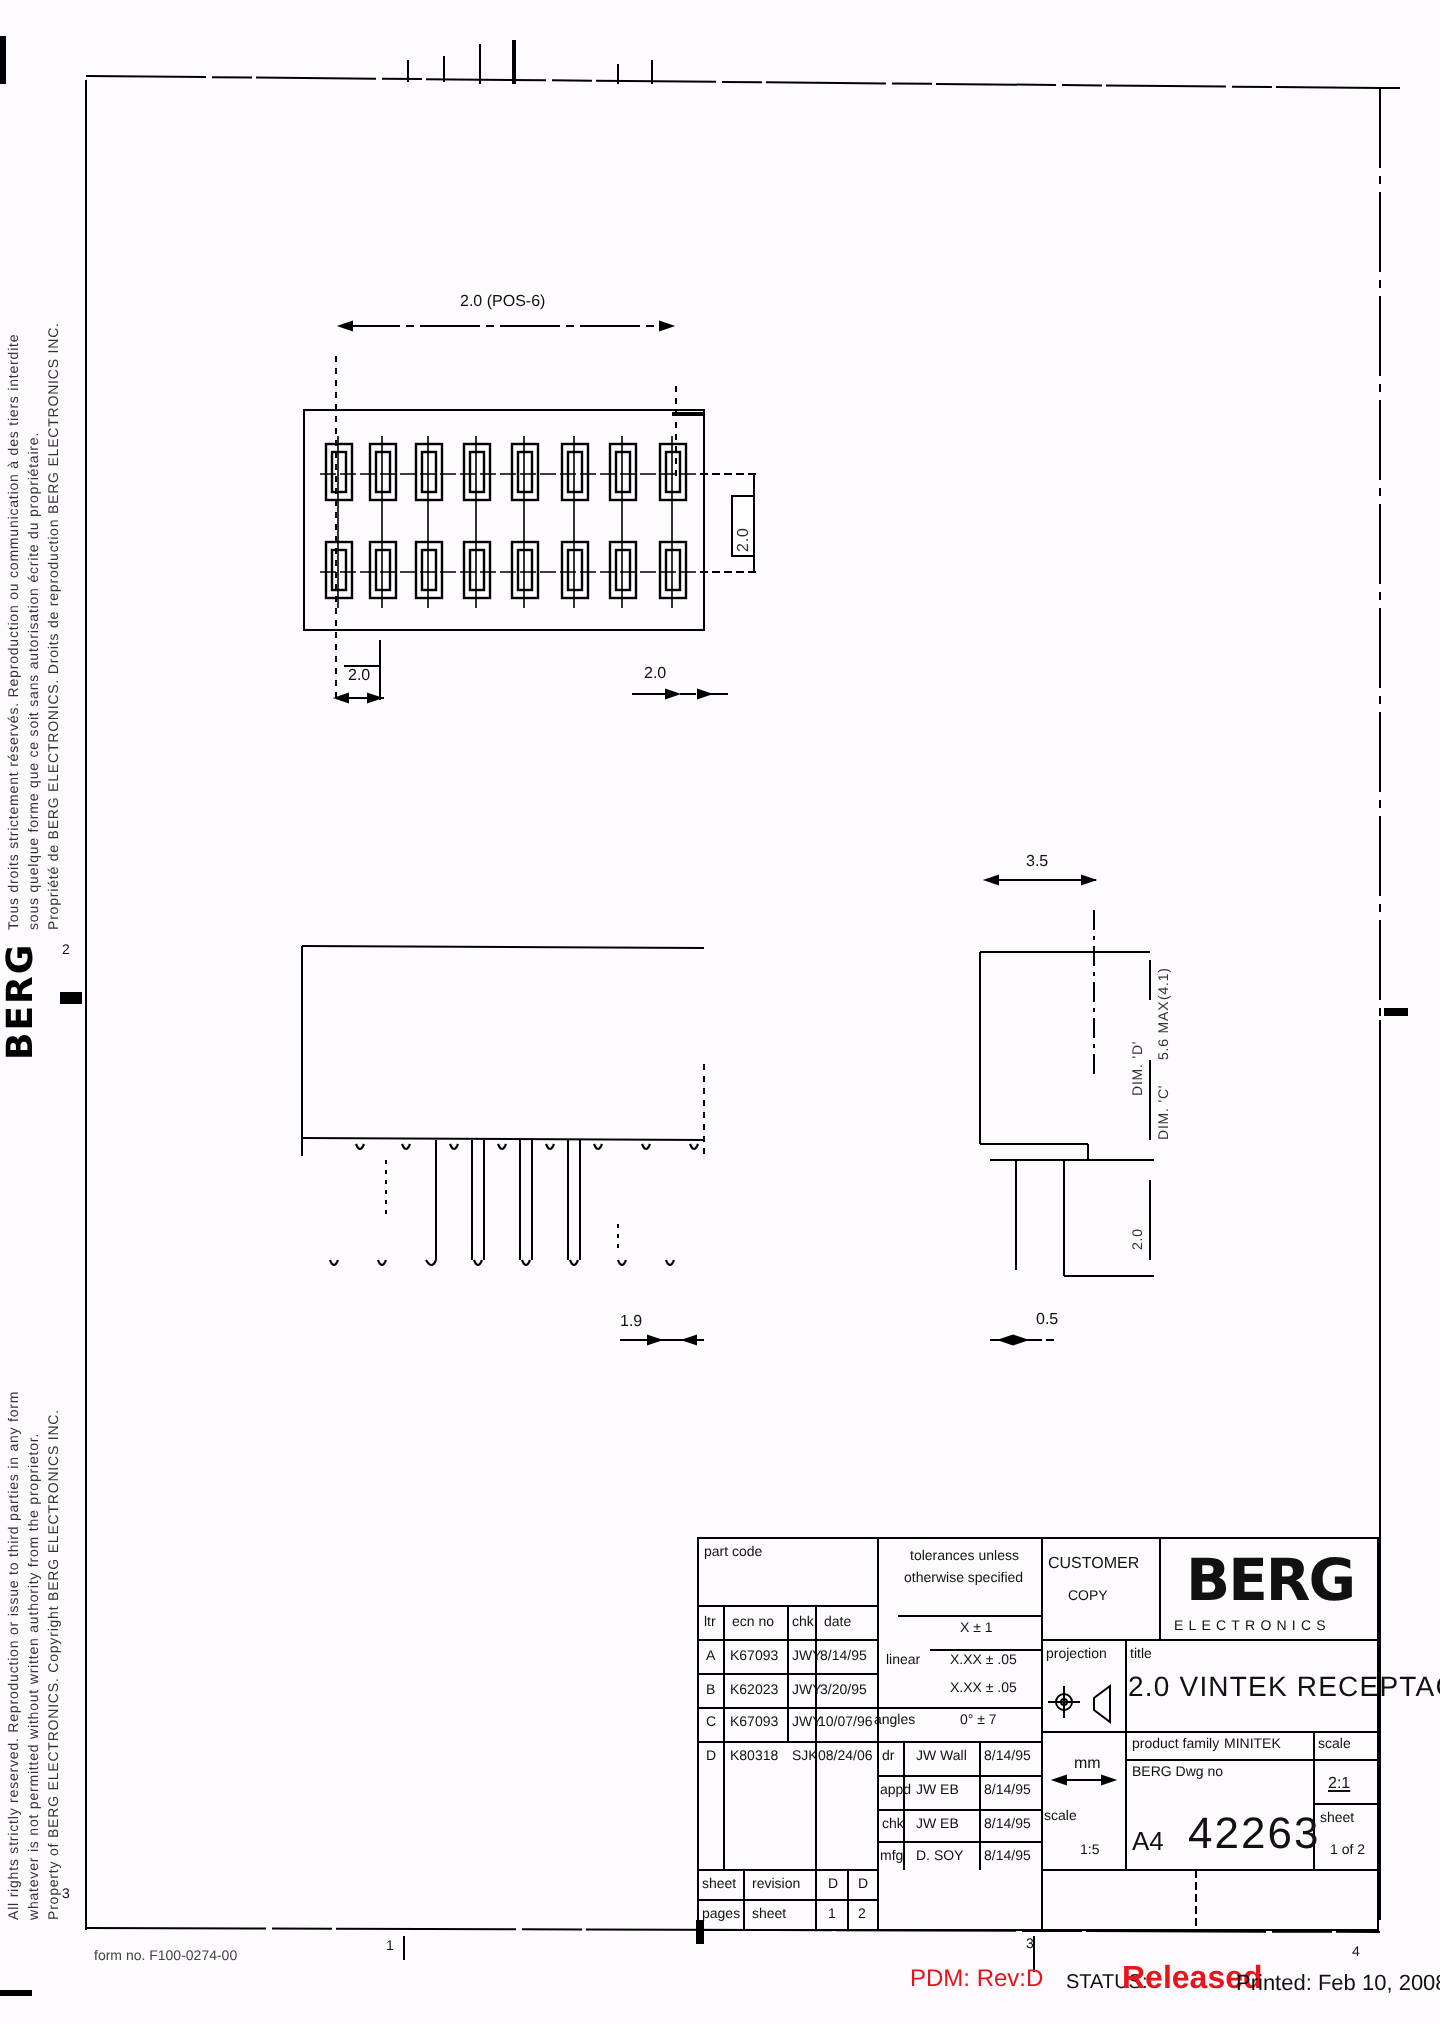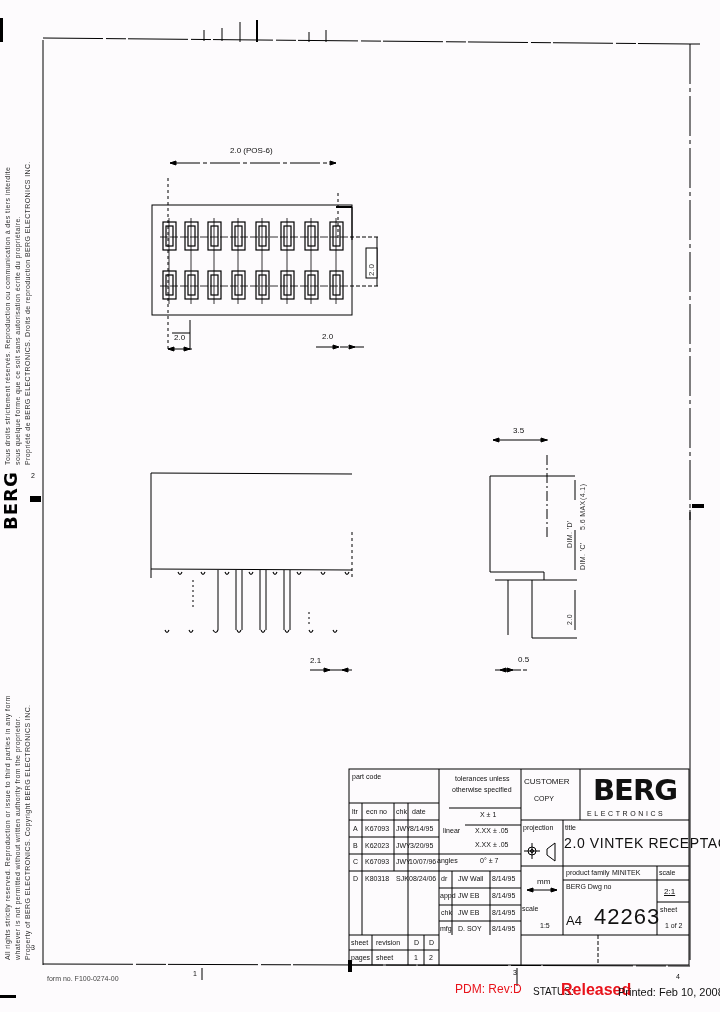--- a/index.html
+++ b/index.html
@@ -233,21 +233,21 @@
 
     <line x1="202" y1="968" x2="202" y2="980"></line>
     <line x1="517" y1="968" x2="517" y2="986"></line>
   </g>
 </svg>
 
 <div class="tb small" style="left:230px;top:147px;">2.0 (POS-6)</div>
 <div class="tb small" style="left:174px;top:334px;">2.0</div>
 <div class="tb small" style="left:322px;top:333px;">2.0</div>
 <div class="vtext" style="left:367px;top:276px;">2.0</div>
-<div class="tb small" style="left:310px;top:657px;">2.1</div>
+<div class="tb small" style="left:310px;top:657px;">1.9</div>
 <div class="tb small" style="left:513px;top:427px;">3.5</div>
 <div class="tb small" style="left:518px;top:656px;">0.5</div>
 <div class="vtext" style="left:578px;top:500px;font-size:7px;">(4.1)</div>
 <div class="vtext" style="left:578px;top:530px;font-size:7px;">5.6 MAX</div>
 <div class="vtext" style="left:565px;top:548px;font-size:7px;">DIM. 'D'</div>
 <div class="vtext" style="left:578px;top:570px;font-size:7px;">DIM. 'C'</div>
 <div class="vtext" style="left:565px;top:625px;font-size:7px;">2.0</div>
 
 <div class="vtext" style="left:3px;top:465px;font-size:7px;">Tous droits strictement réservés. Reproduction ou communication à des tiers interdite</div>
 <div class="vtext" style="left:13px;top:465px;font-size:7px;">sous quelque forme que ce soit sans autorisation écrite du propriétaire.</div>

